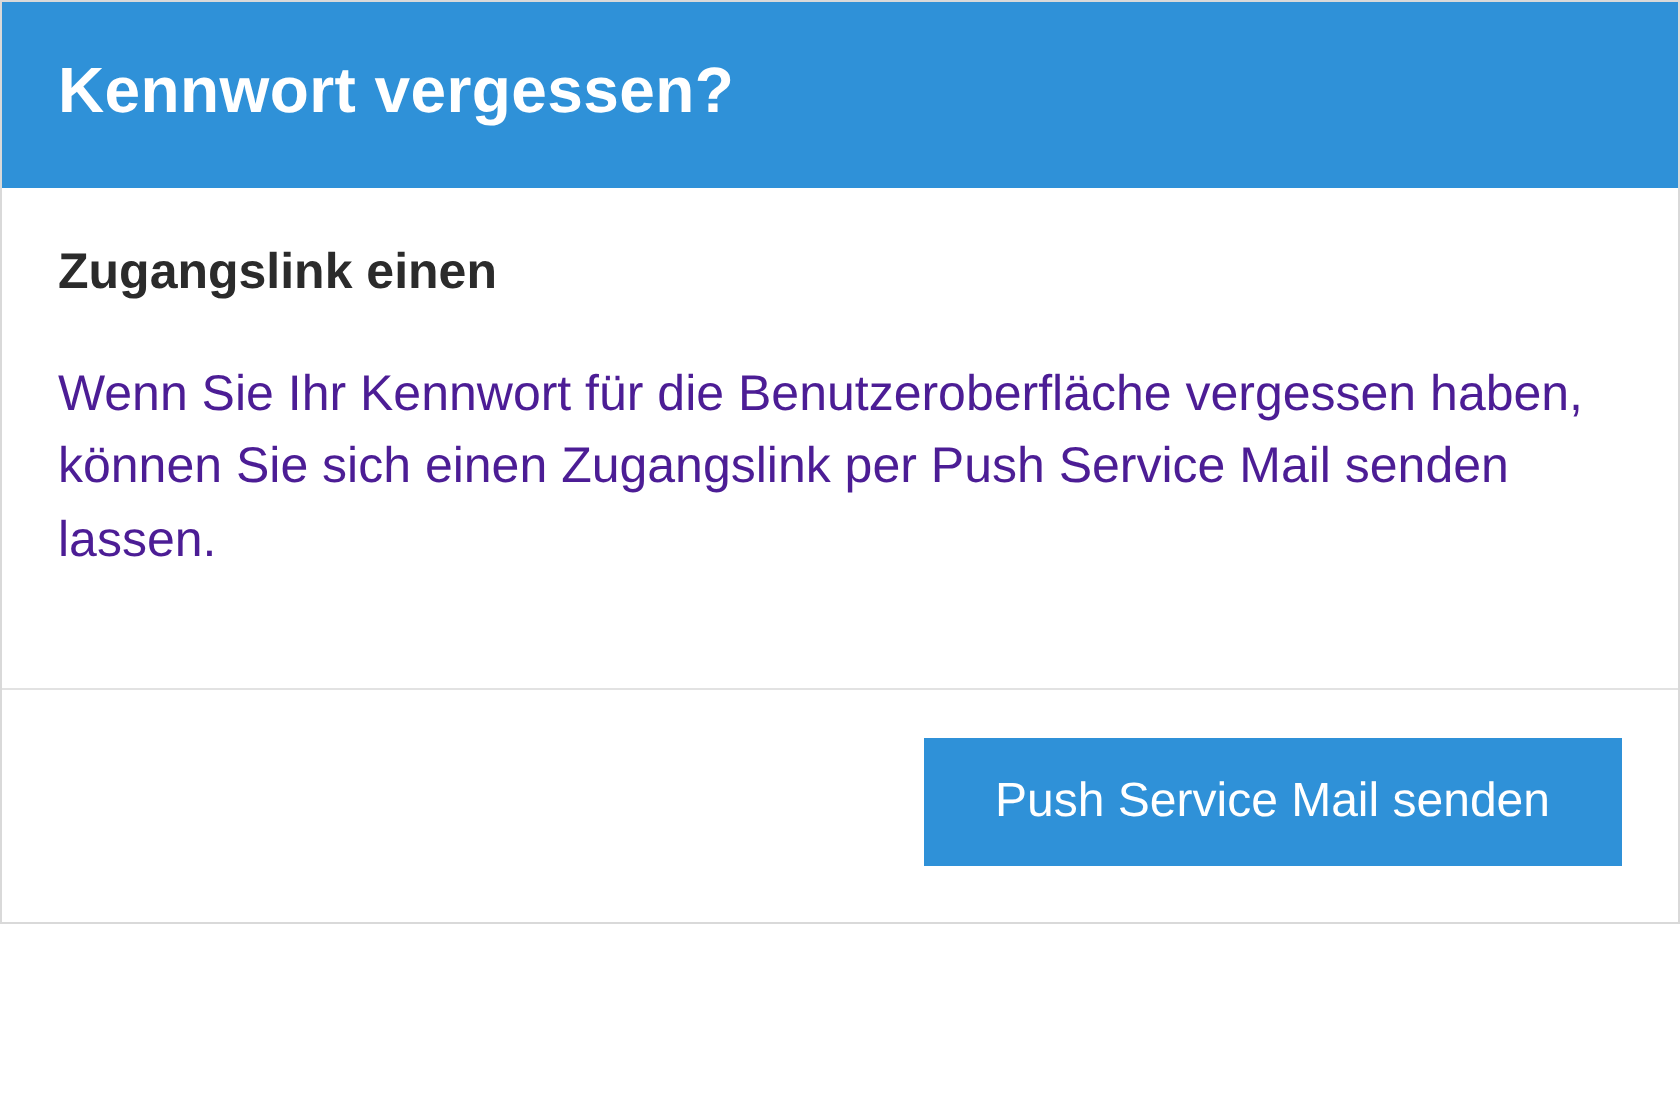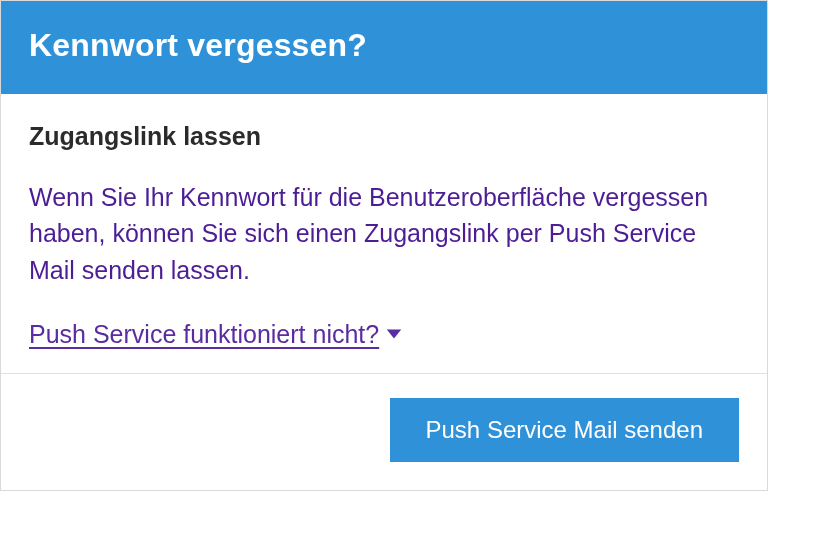--- a/index.html
+++ b/index.html
@@ -1,44 +1,36 @@
 <!DOCTYPE html>
 <html><head>
 <meta charset="utf-8">
 <style>
   * { box-sizing: border-box; margin: 0; padding: 0; }
   html, body { width: 840px; height: 560px; font-family: "Segoe UI", "Helvetica Neue", Arial, sans-serif; background: #fff; color: #2a2a2a; }
-  .dialog { width: 768px; border: 1px solid #d9d9d9; background: #fff; }
+  .dialog { width: 840px; border: 1px solid #d9d9d9; background: #fff; }
   .header { background: #2f91d8; padding: 26px 28px 30px 28px; }
   .header h1 { color: #fff; font-size: 32px; font-weight: 700; letter-spacing: 0.2px; }
   .body { padding: 28px 28px 24px 28px; }
   .subtitle { font-size: 25px; font-weight: 600; color: #2b2b2b; margin-bottom: 28px; }
   .description { font-size: 25px; font-weight: 400; color: #4c1d95; line-height: 1.45; margin-bottom: 32px; }
   .expander { display: inline-flex; align-items: center; gap: 6px; cursor: pointer; }
   .expander-text { color: #5a2ca0; font-size: 25px; text-decoration: underline; text-underline-offset: 4px; }
   .expander-icon { color: #5a2ca0; display: inline-block; }
   .expander-icon svg { width: 18px; height: 14px; display: block; }
   .footer { border-top: 1px solid #e2e2e2; padding: 24px 28px 28px 12px; display: flex; justify-content: flex-end; gap: 24px; }
   .btn { background: #2f91d8; color: #fff; border: none; font-size: 24px; font-weight: 400; padding: 18px 36px; cursor: pointer; font-family: inherit; }
 </style>
 </head>
 <body>
 
 <div class="dialog">
   <div class="header">
     <h1>Kennwort vergessen?</h1>
   </div>
   <div class="body">
-    <div class="subtitle">Zugangslink lassen</div>
+    <div class="subtitle">Zugangslink einen</div>
     <p class="description">Wenn Sie Ihr Kennwort für die Benutzeroberfläche vergessen haben, können Sie sich einen Zugangslink per Push Service Mail senden lassen.</p>
-    <div class="expander">
-      <span class="expander-text">Push Service funktioniert nicht?</span>
-      <span class="expander-icon">
-        <svg viewBox="0 0 20 14">
-            <polygon points="2,2 18,2 10,12" fill="currentColor"></polygon>
-          </svg>
-      </span>
-    </div>
   </div>
   <div class="footer">
     <button class="btn">Push Service Mail senden</button>
   </div>
 </div>
 
 </body></html>

